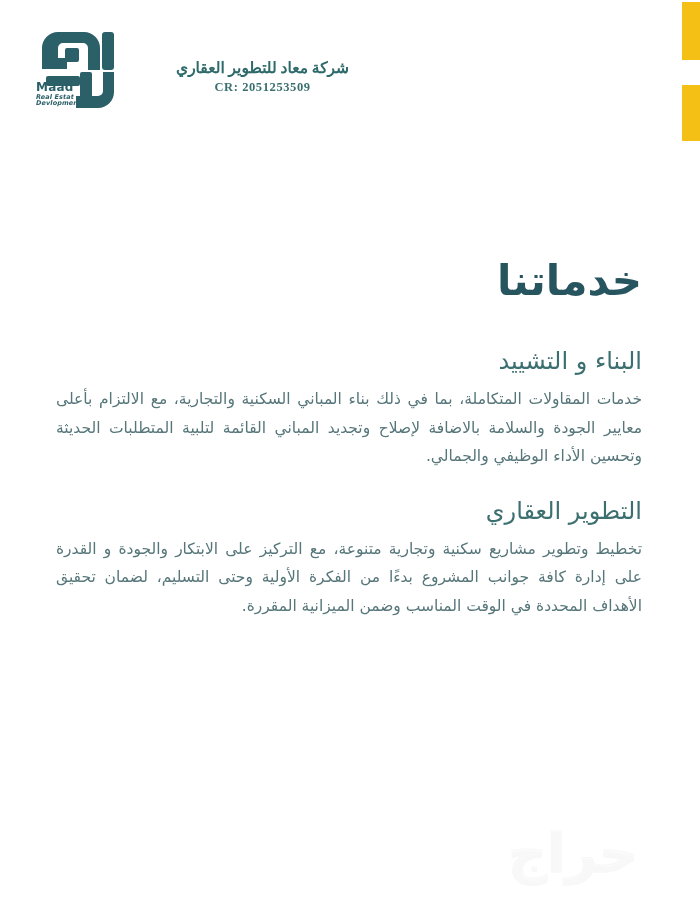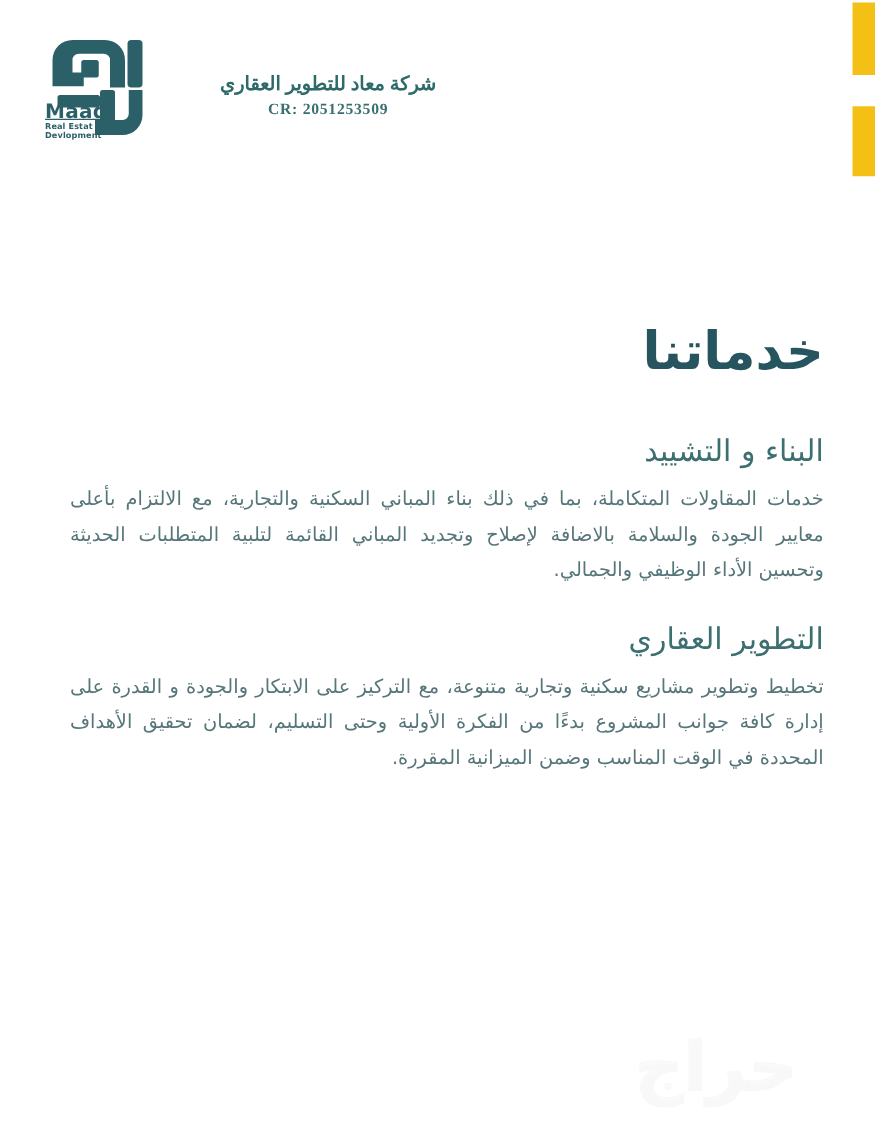--- a/index.html
+++ b/index.html
@@ -53,31 +53,31 @@
   .logo-caption {
     position: absolute;
     left: 8px;
     top: 55px;
     width: 56px;
     line-height: 1.05;
     color: #2c6068;
     z-index: 3;
   }
   .logo-caption .lc-main {
-    font-size: 16px;
+    font-size: 12px;
     font-weight: bold;
     letter-spacing: .2px;
     display: block;
-    text-decoration: underline;
   }
   .logo-caption .lc-sub {
     font-size: 6.5px;
     font-weight: bold;
     letter-spacing: .1px;
     display: block;
+    font-style: italic;
   }
 
   .brand-text {
     margin-left: 52px;
     margin-top: 32px;
     text-align: right;
     direction: rtl;
     font-family: Liberation Serif, serif;
   }
   .brand-name {
@@ -95,21 +95,21 @@
     text-align: center;
     letter-spacing: .6px;
     margin-top: 3px;
   }
 
   
   .content {
     position: absolute;
     top: 258px;
     left: 56px;
-    right: 41px;
+    right: 58px;
     direction: rtl;
     text-align: right;
   }
 
   .page-title {
     font-size: 42px;
     font-weight: bold;
     color: #27555f;
     line-height: 1.1;
     margin: 0 0 42px 0;

